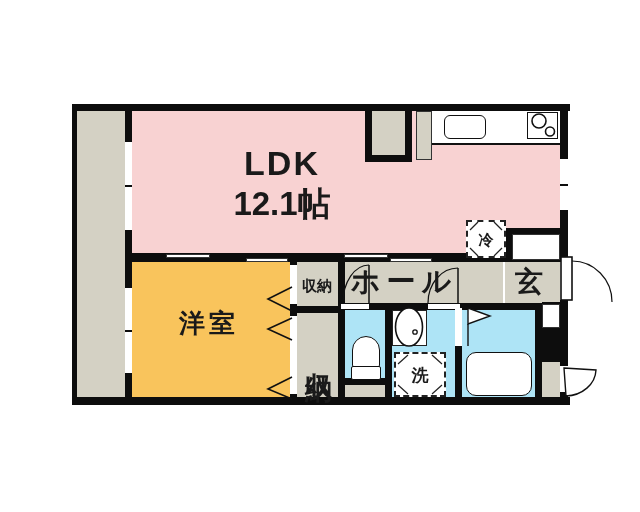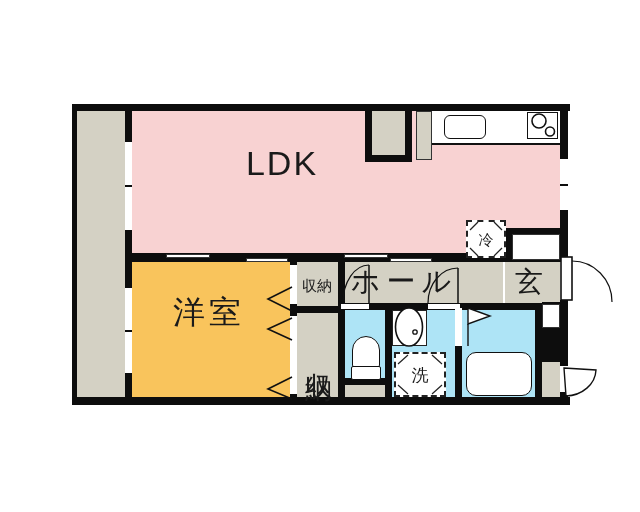--- a/index.html
+++ b/index.html
@@ -12,21 +12,21 @@
   .cyan{background:var(--cyan,#aee4f6);}
   .gray{background:var(--gray,#d4d1c4);}
   .white{background:#ffffff;}
   .thin{border:1px solid #333;box-sizing:border-box;}
   .opening{position:absolute;background:#fff;}
   .bar{position:absolute;background:#fff;border:1px solid #333;box-sizing:border-box;}
   .tick{position:absolute;background:#0d0d0d;}
   .fix{position:absolute;background:#fff;border:1.5px solid #111;box-sizing:border-box;}
   .dash{position:absolute;background:#fff;border:2px dashed #222;box-sizing:border-box;}
   .txt{position:absolute;transform:translate(-50%,-50%);white-space:nowrap;
-       color:var(--ink,#1a1a1a);line-height:1;}
+       color:var(--ink,#1a1a1a);line-height:1;font-weight:bold;}
   .vert{writing-mode:vertical-rl;text-orientation:upright;letter-spacing:3px;}
   svg.overlay{position:absolute;left:0;top:0;pointer-events:none;}
 </style>
 </head>
 <body>
 
 <div class="canvas">
 
   <div class="fill gray" style="left:77px;top:111px;width:48px;height:286px;"></div>
   <div class="fill pink" style="left:132px;top:111px;width:428px;height:142px;"></div>
@@ -126,21 +126,22 @@
     </g>
     <g stroke="#222" stroke-width="1.2">
       <path d="M398,364 L408,355"></path>
         <path d="M432,355 L442,364"></path>
       <path d="M398,385 L408,394"></path>
         <path d="M432,394 L442,385"></path>
     </g>
   </svg>
 
   <div class="txt" style="left:282px;top:163px;font-size:34px;letter-spacing:2px;">LDK</div>
-  <div class="txt" style="left:209px;top:312px;font-size:32px;letter-spacing:4px;">洋室</div>
+  <div class="txt" style="left:282px;top:203px;font-size:33px;">12.1帖</div>
+  <div class="txt" style="left:209px;top:323px;font-size:26px;letter-spacing:4px;">洋室</div>
   <div class="txt" style="left:404px;top:281px;font-size:29px;letter-spacing:6px;">ホール</div>
   <div class="txt" style="left:529px;top:282px;font-size:28px;">玄</div>
   <div class="txt" style="left:317px;top:285px;font-size:15px;">収納</div>
   <div class="txt vert" style="left:318px;top:354px;font-size:27px;">収納</div>
   <div class="txt" style="left:486px;top:239px;font-size:15px;">冷</div>
   <div class="txt" style="left:420px;top:375px;font-size:17px;">洗</div>
 
 </div>
 
 </body></html>

